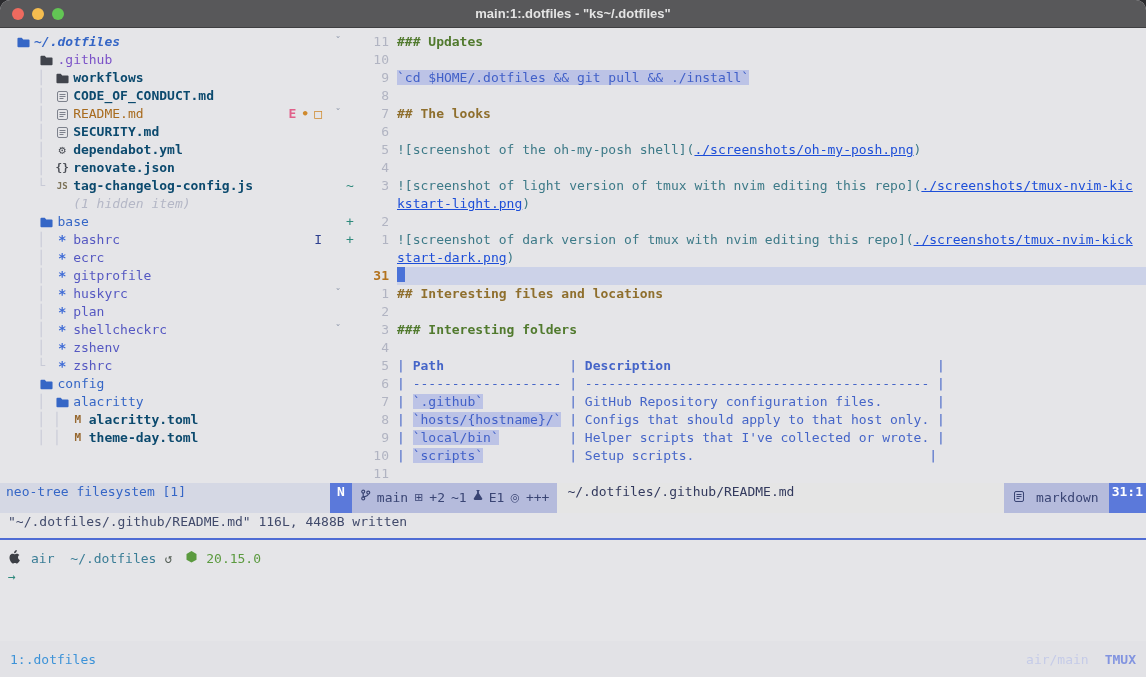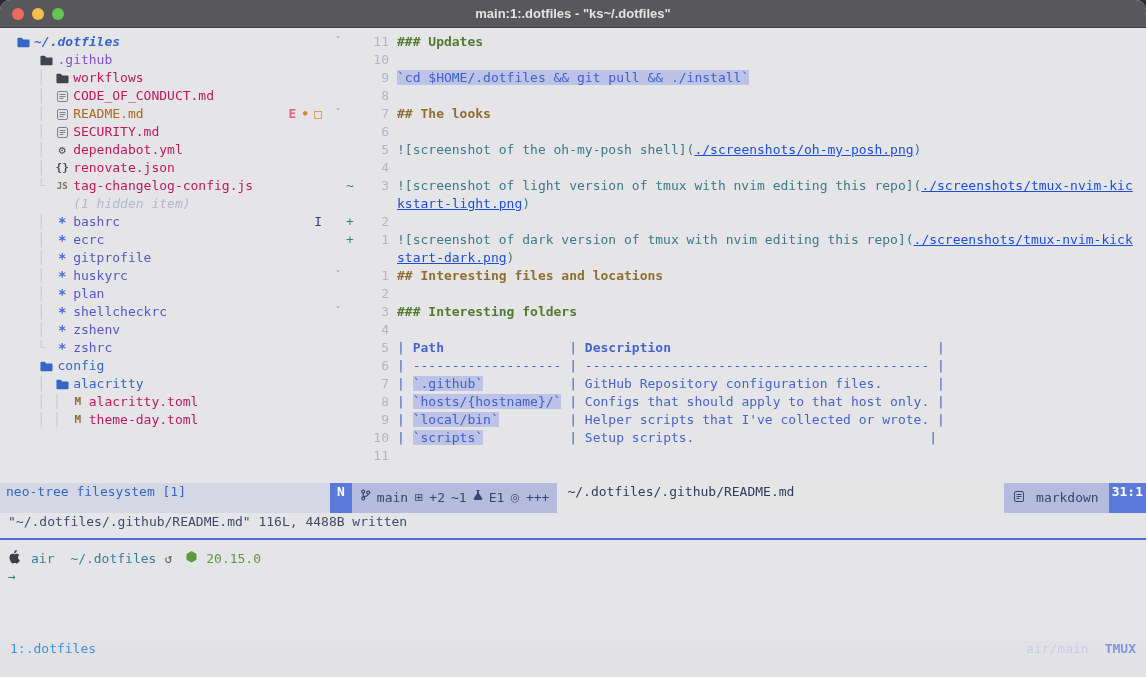--- a/index.html
+++ b/index.html
@@ -31,21 +31,21 @@
   .ticon svg { vertical-align:-2px; }
   .ic-braces { font-weight:bold; color:#4a4d55; font-size:11px; }
   .ic-js { font-weight:bold; color:#7c7258; font-size:9px; }
   .ic-toml { font-weight:bold; color:#96672e; font-size:11px; }
   .ic-star { color:#3e6bd6; font-weight:bold; font-size:14px; }
   .ic-gear { color:#4a4d55; font-size:12px; }
   .tlabel { padding-left:2px; }
   .st-root { color:#3566c6; font-weight:bold; font-style:italic; }
   .st-blue { color:#3566c6; }
   .st-purple { color:#7b52c8; }
-  .st-dark { color:#be185d; }
+  .st-dark { color:#0c4a6e;font-weight:bold; }
   .st-orange { color:#a86b1e; }
   .st-indigo { color:#5558c2; }
   .st-hidden { color:#b4b7c6; font-style:italic; }
   .badges { margin-left:auto; margin-right:8px; display:flex; gap:5px; font-weight:bold; }
   .bc-purple{ color:#8a5fd0; } .bc-red{ color:#e0608a; } .bc-orangeb{ color:#cf8a2e; } .bc-darkblue{ color:#2d3f8f; font-weight:normal; }
   
   .editor { flex:1; overflow:hidden; padding-top:5px; background:#e5e5e8; }
   .eline { height:18.0px; line-height:18px; display:flex; white-space:pre; }
   .fold { width:16px; flex:none; text-align:center; color:#98a0b2; font-size:11px; }
   .sign { width:13px; flex:none; color:#2f8a7d; }
@@ -75,21 +75,21 @@
   
   .pane-divider { height:2px; background:#4f6cd4; margin-top:7px; }
   .shell { padding:10px 8px 0 8px; }
   .promptline { height:18px; line-height:18px; display:flex; gap:4px; align-items:center; white-space:pre; }
   .p-host { color:#3a7d96; }
   .p-path { color:#3a7d96; }
   .p-sync { color:#566058; padding:0 4px; }
   .p-ver { color:#5b9a3f; }
   .arrowline { height:18px; line-height:18px; color:#2f8a7d; }
   
-  .tmuxbar { position:absolute; left:0; right:0; bottom:0; height:36px; display:flex; padding:0 10px; background:#e2e2e6; }
+  .tmuxbar { position:absolute; left:0; right:0; bottom:0; height:36px; display:flex; align-items:center; padding:0 10px; background:#e2e2e6; }
   .t-left { color:#3d93d8; }
   .t-right { margin-left:auto; display:flex; gap:16px; }
   .t-session { color:#c5cbe8; }
   .t-badge { color:#8294e0; font-weight:bold; }
 </style>
 </head>
 <body>
 
 <div id="window">
 
@@ -122,20 +122,23 @@
               <path d="M2.5 3.5h6M2.5 5.5h6M2.5 7.5h4" stroke="#7d818c"></path>
             </svg></span><span class="tlabel st-orange">README.md</span><span class="badges"><span class="badge bc-red">E</span><span class="badge bc-orangeb">•</span><span class="badge bc-orangeb">□</span></span></div>
         <div class="tree-row"><span class="guides">   │ </span><span class="ticon ic-file"><svg width="11" height="11" viewBox="0 0 11 11">
               <rect x="0.5" y="0.5" width="10" height="10" rx="1.5" fill="none" stroke="#7d818c"></rect>
               <path d="M2.5 3.5h6M2.5 5.5h6M2.5 7.5h4" stroke="#7d818c"></path>
             </svg></span><span class="tlabel st-dark">SECURITY.md</span></div>
         <div class="tree-row"><span class="guides">   │ </span><span class="ticon ic-gear">⚙</span><span class="tlabel st-dark">dependabot.yml</span></div>
         <div class="tree-row"><span class="guides">   │ </span><span class="ticon ic-braces">{}</span><span class="tlabel st-dark">renovate.json</span></div>
         <div class="tree-row"><span class="guides">   └ </span><span class="ticon ic-js">JS</span><span class="tlabel st-dark">tag-changelog-config.js</span></div>
         <div class="tree-row"><span class="guides">     </span><span class="ticon ic-none"></span><span class="tlabel st-hidden">(1 hidden item)</span></div>
+        <div class="tree-row"><span class="guides">   </span><span class="ticon ic-folder"><svg width="13" height="11" viewBox="0 0 14 11">
+              <path d="M.5 1.5A1 1 0 0 1 1.5.5h3.6l1.6 1.7h5.8a1 1 0 0 1 1 1v6.3a1 1 0 0 1-1 1H1.5a1 1 0 0 1-1-1z" fill="#3566c6"></path>
+            </svg></span><span class="tlabel st-blue">base</span></div>
         <div class="tree-row"><span class="guides">   │ </span><span class="ticon ic-star">*</span><span class="tlabel st-indigo">bashrc</span><span class="badges"><span class="badge bc-darkblue">I</span></span></div>
         <div class="tree-row"><span class="guides">   │ </span><span class="ticon ic-star">*</span><span class="tlabel st-indigo">ecrc</span></div>
         <div class="tree-row"><span class="guides">   │ </span><span class="ticon ic-star">*</span><span class="tlabel st-indigo">gitprofile</span></div>
         <div class="tree-row"><span class="guides">   │ </span><span class="ticon ic-star">*</span><span class="tlabel st-indigo">huskyrc</span></div>
         <div class="tree-row"><span class="guides">   │ </span><span class="ticon ic-star">*</span><span class="tlabel st-indigo">plan</span></div>
         <div class="tree-row"><span class="guides">   │ </span><span class="ticon ic-star">*</span><span class="tlabel st-indigo">shellcheckrc</span></div>
         <div class="tree-row"><span class="guides">   │ </span><span class="ticon ic-star">*</span><span class="tlabel st-indigo">zshenv</span></div>
         <div class="tree-row"><span class="guides">   └ </span><span class="ticon ic-star">*</span><span class="tlabel st-indigo">zshrc</span></div>
         <div class="tree-row"><span class="guides">   </span><span class="ticon ic-folder"><svg width="13" height="11" viewBox="0 0 14 11">
               <path d="M.5 1.5A1 1 0 0 1 1.5.5h3.6l1.6 1.7h5.8a1 1 0 0 1 1 1v6.3a1 1 0 0 1-1 1H1.5a1 1 0 0 1-1-1z" fill="#3566c6"></path>
@@ -153,20 +156,21 @@
         <div class="eline"><span class="fold"></span><span class="sign"></span><span class="lnum">8</span><span class="etext"></span></div>
         <div class="eline"><span class="fold">ˇ</span><span class="sign"></span><span class="lnum">7</span><span class="etext"><span class="s-h2">## The looks</span></span></div>
         <div class="eline"><span class="fold"></span><span class="sign"></span><span class="lnum">6</span><span class="etext"></span></div>
         <div class="eline"><span class="fold"></span><span class="sign"></span><span class="lnum">5</span><span class="etext"><span class="s-md">![screenshot of the oh-my-posh shell](</span><span class="s-link">./screenshots/oh-my-posh.png</span><span class="s-md">)</span></span></div>
         <div class="eline"><span class="fold"></span><span class="sign"></span><span class="lnum">4</span><span class="etext"></span></div>
         <div class="eline"><span class="fold"></span><span class="sign">~</span><span class="lnum">3</span><span class="etext"><span class="s-md">![screenshot of light version of tmux with nvim editing this repo](</span><span class="s-link">./screenshots/tmux-nvim-kic</span></span></div>
         <div class="eline"><span class="fold"></span><span class="sign"></span><span class="lnum"></span><span class="etext"><span class="s-link">kstart-light.png</span><span class="s-md">)</span></span></div>
         <div class="eline"><span class="fold"></span><span class="sign">+</span><span class="lnum">2</span><span class="etext"></span></div>
         <div class="eline"><span class="fold"></span><span class="sign">+</span><span class="lnum">1</span><span class="etext"><span class="s-md">![screenshot of dark version of tmux with nvim editing this repo](</span><span class="s-link">./screenshots/tmux-nvim-kick</span></span></div>
         <div class="eline"><span class="fold"></span><span class="sign"></span><span class="lnum"></span><span class="etext"><span class="s-link">start-dark.png</span><span class="s-md">)</span></span></div>
+        <div class="eline current"><span class="fold"></span><span class="sign"></span><span class="lnum cur">31</span><span class="etext"><span class="cursor"></span></span></div>
         <div class="eline"><span class="fold">ˇ</span><span class="sign"></span><span class="lnum">1</span><span class="etext"><span class="s-h2">## Interesting files and locations</span></span></div>
         <div class="eline"><span class="fold"></span><span class="sign"></span><span class="lnum">2</span><span class="etext"></span></div>
         <div class="eline"><span class="fold">ˇ</span><span class="sign"></span><span class="lnum">3</span><span class="etext"><span class="s-h3">### Interesting folders</span></span></div>
         <div class="eline"><span class="fold"></span><span class="sign"></span><span class="lnum">4</span><span class="etext"></span></div>
         <div class="eline"><span class="fold"></span><span class="sign"></span><span class="lnum">5</span><span class="etext"><span class="s-tbl">| </span><span class="s-tblb">Path</span><span class="s-tbl">                | </span><span class="s-tblb">Description</span><span class="s-tbl">                                  |</span></span></div>
         <div class="eline"><span class="fold"></span><span class="sign"></span><span class="lnum">6</span><span class="etext"><span class="s-tbl">| ------------------- | -------------------------------------------- |</span></span></div>
         <div class="eline"><span class="fold"></span><span class="sign"></span><span class="lnum">7</span><span class="etext"><span class="s-tbl">| </span><span class="s-code">`.github`</span><span class="s-tbl">           | </span><span class="s-tbl">GitHub Repository configuration files.</span><span class="s-tbl">       |</span></span></div>
         <div class="eline"><span class="fold"></span><span class="sign"></span><span class="lnum">8</span><span class="etext"><span class="s-tbl">| </span><span class="s-code">`hosts/{hostname}/`</span><span class="s-tbl"> | </span><span class="s-tbl">Configs that should apply to that host only.</span><span class="s-tbl"> |</span></span></div>
         <div class="eline"><span class="fold"></span><span class="sign"></span><span class="lnum">9</span><span class="etext"><span class="s-tbl">| </span><span class="s-code">`local/bin`</span><span class="s-tbl">         | </span><span class="s-tbl">Helper scripts that I've collected or wrote.</span><span class="s-tbl"> |</span></span></div>
         <div class="eline"><span class="fold"></span><span class="sign"></span><span class="lnum">10</span><span class="etext"><span class="s-tbl">| </span><span class="s-code">`scripts`</span><span class="s-tbl">           | </span><span class="s-tbl">Setup scripts.</span><span class="s-tbl">                              |</span></span></div>

